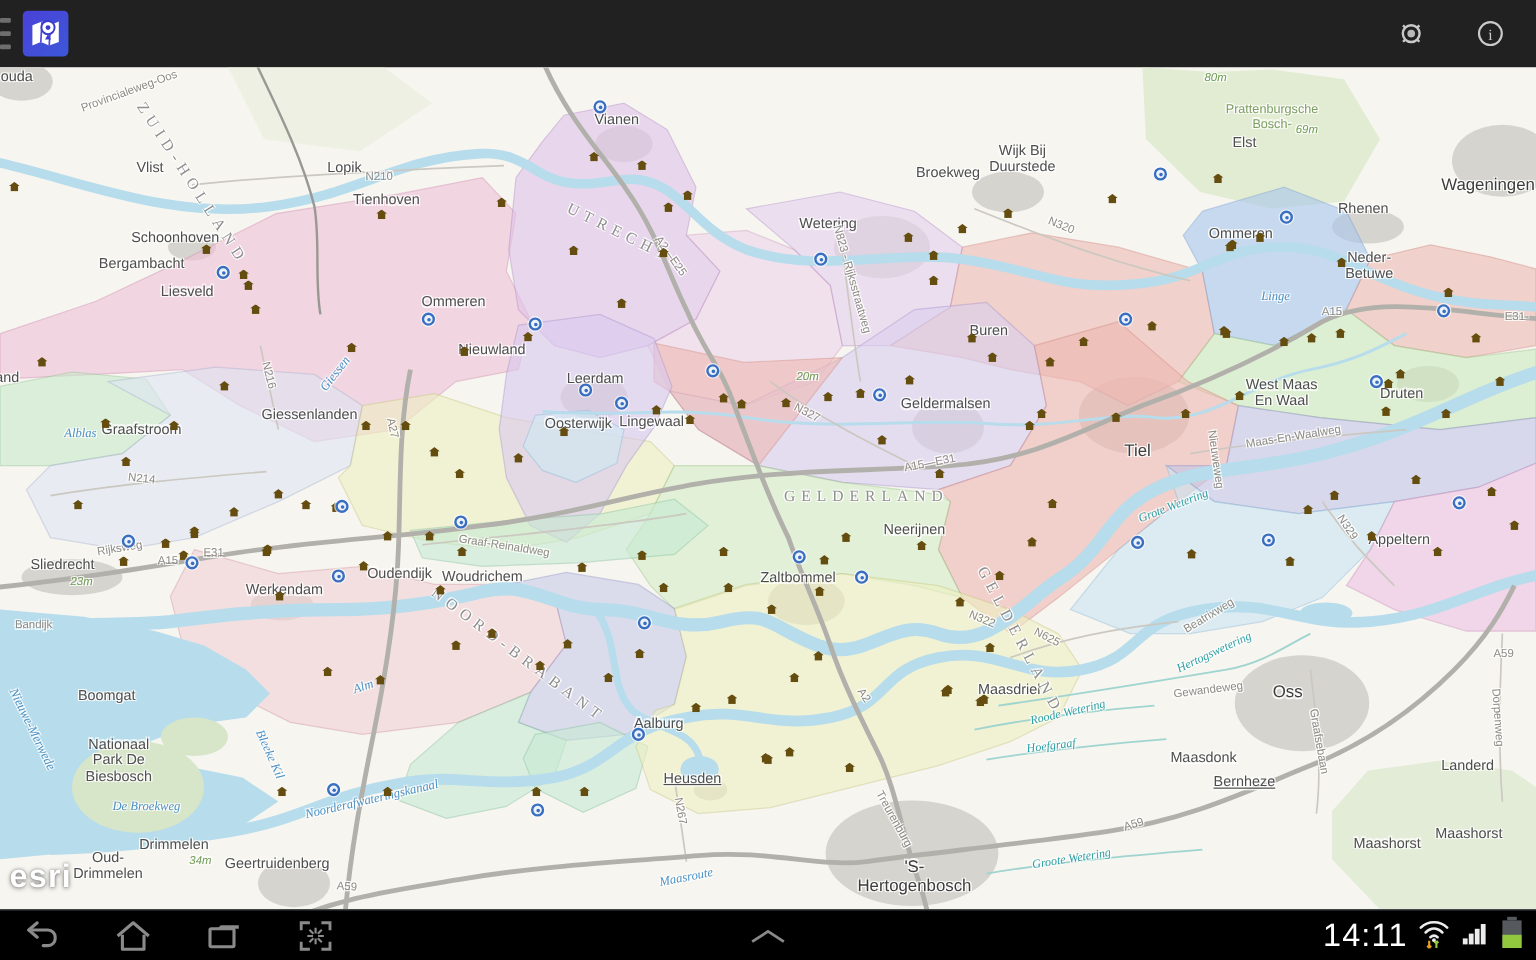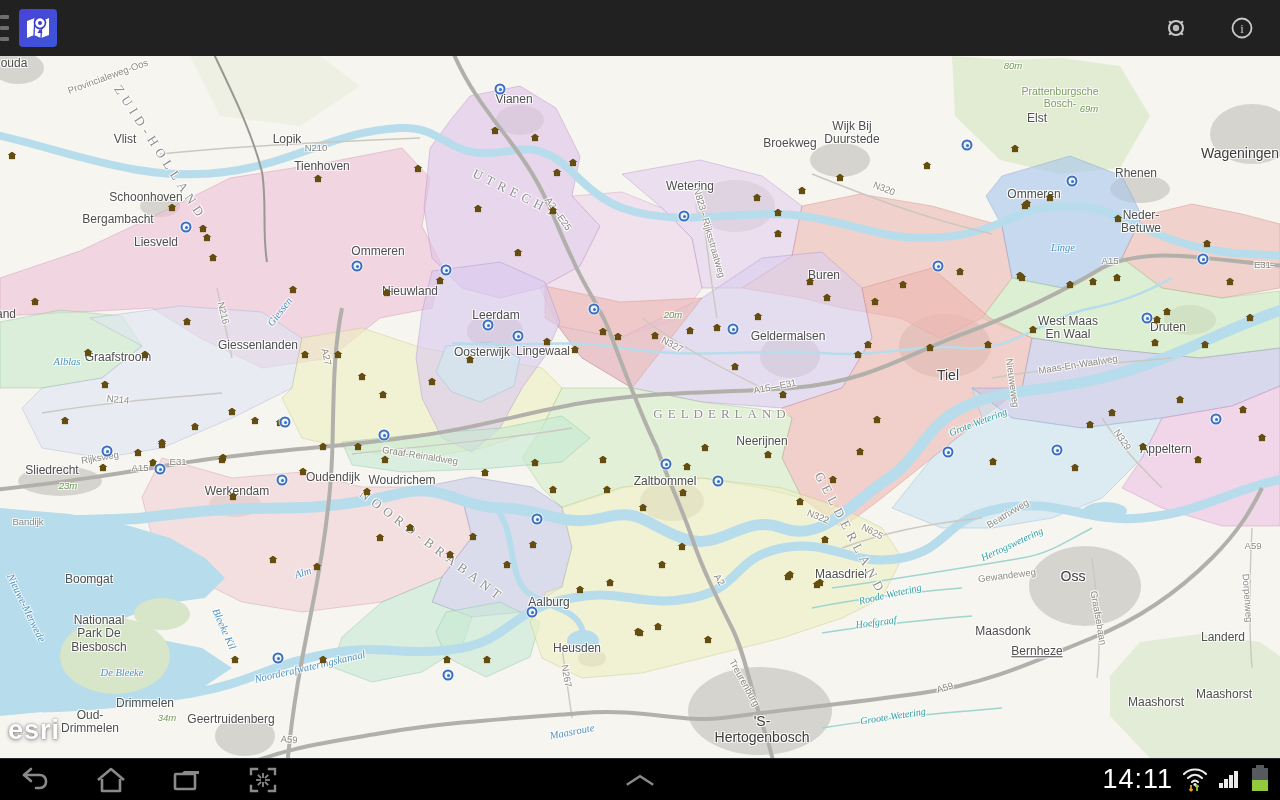--- a/index.html
+++ b/index.html
@@ -301,21 +301,21 @@
         </div>
         <div class="mlabel p" style="left: 333px; top: 422px; transform: translate(-50%, -50%);">
           <div>Oudendijk</div>
         </div>
         <div class="mlabel p" style="left: 402px; top: 425px; transform: translate(-50%, -50%);">
           <div>Woudrichem</div>
         </div>
         <div class="mlabel p" style="left: 549px; top: 547px; transform: translate(-50%, -50%);">
           <div>Aalburg</div>
         </div>
-        <div class="mlabel p" style="left: 577px; top: 593px; transform: translate(-50%, -50%);">
+        <div class="mlabel p" style="left: 577px; top: 593px; transform: translate(-50%, -50%); text-decoration: underline;">
           <div>Heusden</div>
         </div>
         <div class="mlabel p" style="left: 841px; top: 519px; transform: translate(-50%, -50%);">
           <div>Maasdriel</div>
         </div>
         <div class="mlabel p" style="left: 1003px; top: 576px; transform: translate(-50%, -50%);">
           <div>Maasdonk</div>
         </div>
         <div class="mlabel p" style="left: 1037px; top: 596px; transform: translate(-50%, -50%); text-decoration: underline;">
           <div>Bernheze</div>
@@ -480,21 +480,21 @@
         <div class="mlabel wa" style="left: 280px; top: 256px; transform: translate(-50%, -50%) rotate(-52deg);">
           <div>Giessen</div>
         </div>
         <div class="mlabel wa" style="left: 224px; top: 573px; transform: translate(-50%, -50%) rotate(66deg);">
           <div>Bleeke Kil</div>
         </div>
         <div class="mlabel wa" style="left: 26px; top: 552px; transform: translate(-50%, -50%) rotate(64deg);">
           <div>Nieuwe-Merwede</div>
         </div>
         <div class="mlabel wa" style="left: 122px; top: 617px; transform: translate(-50%, -50%);">
-          <div>De Bleeke</div>
+          <div>De Broekweg</div>
         </div>
         <div class="mlabel wa" style="left: 310px; top: 611px; transform: translate(-50%, -50%) rotate(-13deg);">
           <div>Noorderafwateringskanaal</div>
         </div>
         <div class="mlabel wa" style="left: 303px; top: 517px; transform: translate(-50%, -50%) rotate(-18deg);">
           <div>Alm</div>
         </div>
         <div class="mlabel wa" style="left: 572px; top: 676px; transform: translate(-50%, -50%) rotate(-11deg);">
           <div>Maasroute</div>
         </div>

